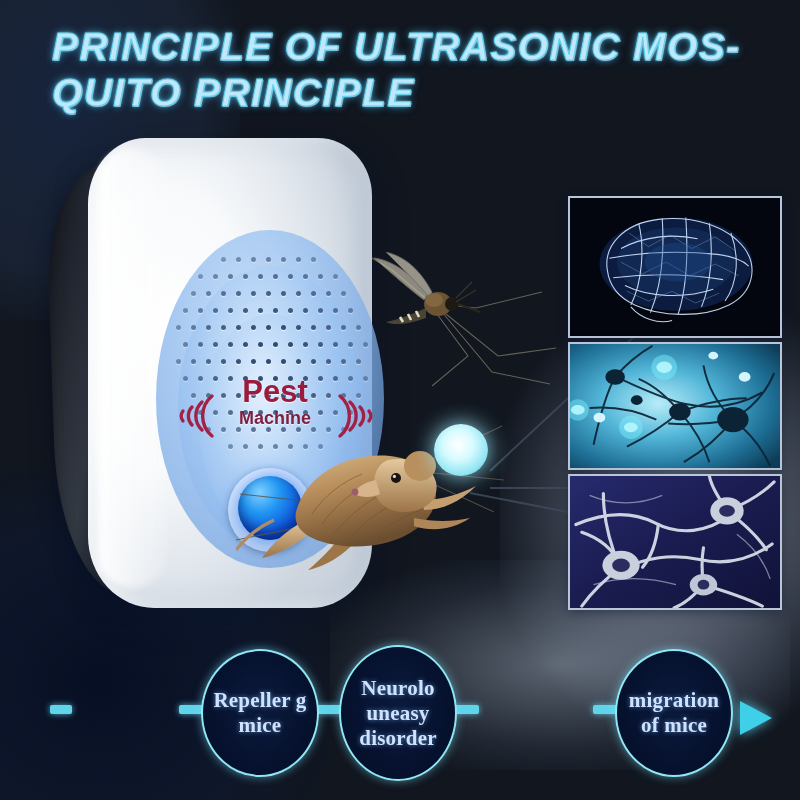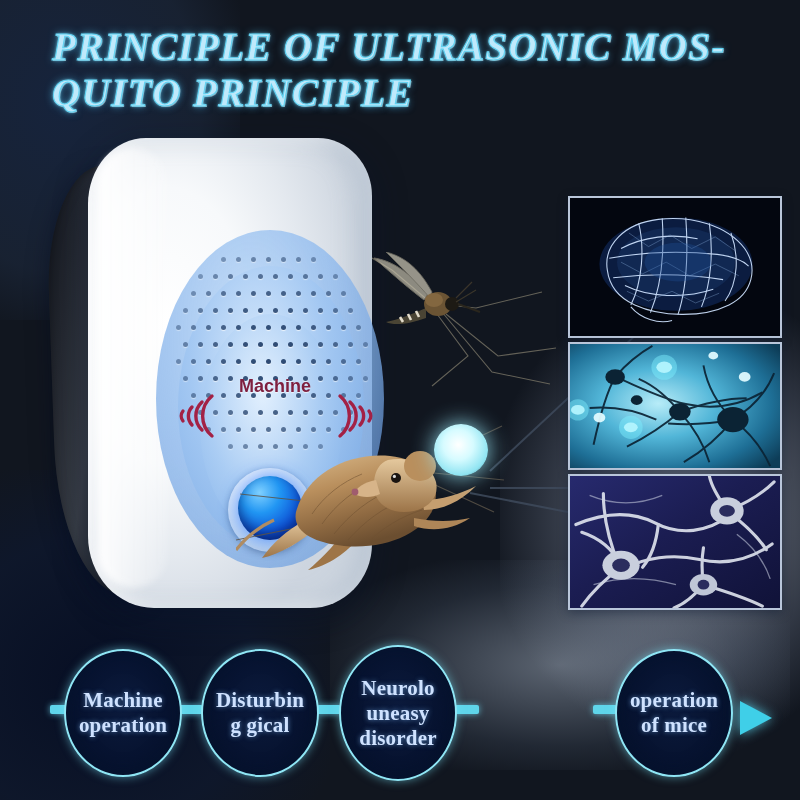--- a/index.html
+++ b/index.html
@@ -25,21 +25,21 @@
   #bgGlowRight{right:-80px;top:300px;width:380px;height:430px;
     background:radial-gradient(ellipse at 50% 50%, rgba(210,216,232,0.55) 0%, rgba(170,182,208,0.22) 50%, rgba(0,0,0,0) 76%);}
   #bgShineMid{left:330px;top:560px;width:460px;height:210px;
     background:radial-gradient(ellipse at 50% 50%, rgba(196,210,228,0.42) 0%, rgba(150,172,200,0.12) 55%, rgba(0,0,0,0) 80%);}
 
   
   #title{
     position:absolute;left:52px;top:24px;width:720px;
     font-size:39px;line-height:46px;font-weight:700;font-style:italic;
     letter-spacing:1.4px;
-    font-family:Liberation Serif, serif;
+    font-family:Liberation Sans, sans-serif;
     color:#bfe9fb;
     -webkit-text-stroke:1px #5fd2f2;
     text-shadow:
       0 0 3px rgba(140,230,255,0.95),
       0 0 9px rgba(80,200,245,0.75),
       1px 1px 0 rgba(255,255,255,0.55),
       2px 3px 5px rgba(20,40,70,0.55);
   }
   #title .ln{display:block;white-space:pre;}
 
@@ -306,20 +306,21 @@
 
     <div id="logo">
       <svg class="waves left" viewBox="0 0 46 64">
         <g fill="none" stroke="#a32145" stroke-width="3.4" stroke-linecap="round">
           <path d="M40 12 A 26 26 0 0 0 40 52"></path>
           <path d="M30 18 A 19 19 0 0 0 30 46"></path>
           <path d="M20 23 A 13 13 0 0 0 20 41"></path>
           <path d="M11 27 A 8 8 0 0 0 11 37"></path>
         </g>
       </svg>
+      <div id="logoTop">Pest</div>
       <div id="logoBot">Machine</div>
       <svg class="waves right" viewBox="0 0 46 64">
         <g fill="none" stroke="#a32145" stroke-width="3.4" stroke-linecap="round">
           <path d="M6 12 A 26 26 0 0 1 6 52"></path>
           <path d="M16 18 A 19 19 0 0 1 16 46"></path>
           <path d="M26 23 A 13 13 0 0 1 26 41"></path>
           <path d="M35 27 A 8 8 0 0 1 35 37"></path>
         </g>
       </svg>
     </div>
@@ -524,29 +525,26 @@
     </svg>
   </div>
 
   <div id="flow">
     <div class="conn" style="left:10px;top:60px;width:22px;"></div>
     <div class="conn" style="left:139px;top:60px;width:24px;"></div>
     <div class="conn" style="left:277px;top:60px;width:24px;"></div>
     <div class="conn" style="left:415px;top:60px;width:24px;"></div>
     <div class="conn" style="left:553px;top:60px;width:24px;"></div>
 
-    <div class="node" style="left:24px;top:4px;width:118px;height:128px;">
-      <span>Machine operation</span>
-    </div>
     <div class="node" style="left:161px;top:4px;width:118px;height:128px;">
-      <span>Disturbin g gical</span>
+      <span>Repeller g mice</span>
     </div>
     <div class="node" style="left:299px;top:0px;width:118px;height:136px;">
       <span>Neurolo uneasy disorder</span>
     </div>
     <div class="node" style="left:575px;top:4px;width:118px;height:128px;">
-      <span>operation of mice</span>
+      <span>migration of mice</span>
     </div>
 
     <div id="arrowEnd"></div>
   </div>
 
 </div>
 
 </body></html>

